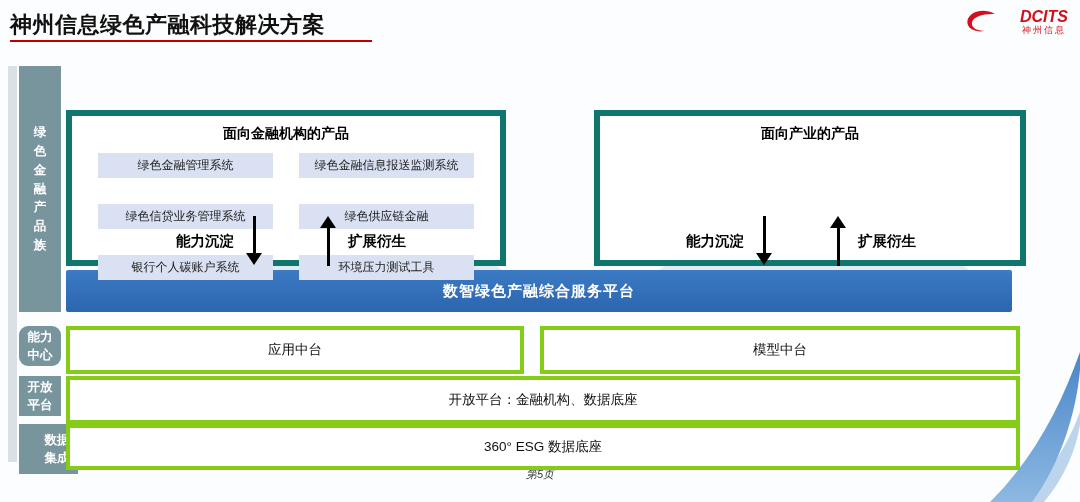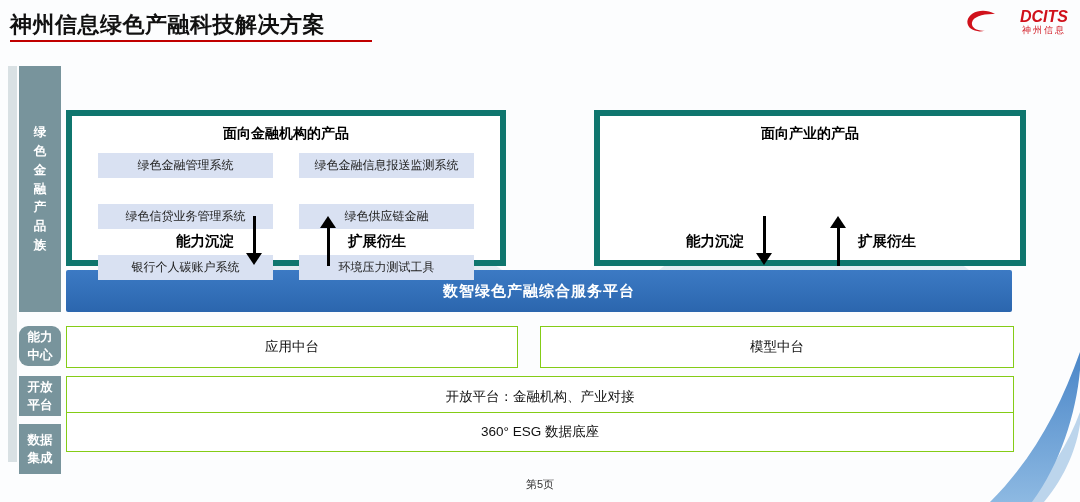--- a/index.html
+++ b/index.html
@@ -19,21 +19,21 @@
   .side-strip{position:absolute;left:8px;top:66px;width:9px;height:396px;background:#d9e1e4;}
   .side-label{
     position:absolute;left:19px;width:42px;background:#78949c;color:#fff;
     font-weight:bold;font-size:12.5px;display:flex;align-items:center;justify-content:center;text-align:center;
   }
   .side-label .txt-1col{width:14px;line-height:1.5;word-break:break-all;}
   .side-label .txt-2col{width:28px;line-height:1.45;word-break:break-all;}
   .lbl-family{top:66px;height:246px;justify-content:center;}
   .lbl-cap{top:326px;height:40px;border-radius:9px;}
   .lbl-open{top:376px;height:40px;}
-  .lbl-data{top:424px;height:50px;}
+  .lbl-data{top:424px;height:50px;padding-left:17px;}
   
   .panel{position:absolute;top:66px;height:144px;background:#fff;border:6px solid #0f766e;z-index:2;margin-top:44px;}
   .panel-left{left:66px;width:428px;}
   .panel-right{left:594px;width:420px;}
   .panel-title{text-align:center;font-weight:bold;font-size:14px;margin-top:9px;color:#000;}
   .panel-grid{display:grid;grid-template-columns:1fr 1fr;column-gap:34px;row-gap:11px;padding:10px 26px 0 26px;gap:26px;}
   .tile{height:25px;line-height:25px;text-align:center;font-size:12px;background:#d9e1f2;color:#222;white-space:nowrap;overflow:hidden;}
   
   .arc-clip{position:absolute;left:0;top:214px;width:1080px;height:57px;overflow:hidden;z-index:0;}
   .dome{position:absolute;border-radius:50%;background:linear-gradient(180deg,#e1eaf1,#f0f5f8);}
@@ -50,27 +50,27 @@
   .arr-down .head{position:absolute;left:0;top:37px;width:0;height:0;border-left:8px solid transparent;border-right:8px solid transparent;border-top:12px solid #000;}
   .arr-up .shaft{bottom:0;height:38px;}
   .arr-up .head{position:absolute;left:0;top:0;width:0;height:0;border-left:8px solid transparent;border-right:8px solid transparent;border-bottom:12px solid #000;}
   .ag-gap{width:34px;}
   
   .platform{
     position:absolute;left:66px;top:270px;width:946px;height:42px;z-index:1;
     background:linear-gradient(180deg,#3c7ac4,#2b66ae);color:#fff;font-weight:bold;font-size:15px;
     display:flex;align-items:center;justify-content:center;border-radius:2px;letter-spacing:1px;
   }
-  .row-box{position:absolute;background:#fff;border:1px solid #84cc16;display:flex;align-items:center;justify-content:center;font-size:13.5px;color:#111;z-index:1;}
+  .row-box{position:absolute;background:#fff;border:4px solid #84cc16;display:flex;align-items:center;justify-content:center;font-size:13.5px;color:#111;z-index:1;}
   .cap-left{left:66px;top:326px;width:450px;height:40px;}
   .cap-right{left:540px;top:326px;width:472px;height:40px;}
   .open-row{left:66px;top:376px;width:946px;height:40px;}
-  .data-row{left:66px;top:412px;width:946px;height:38px;}
+  .data-row{left:66px;top:424px;width:946px;height:38px;}
   
-  .footer{position:absolute;left:0;right:0;bottom:10px;text-align:center;font-size:11px;color:#333;}
+  .footer{position:absolute;left:0;right:0;bottom:20px;text-align:center;font-size:11px;font-style:italic;color:#333;}
   .corner-swoosh{position:absolute;right:0;bottom:0;width:96px;height:150px;z-index:0;}
 </style>
 </head>
 <body>
 
 <div class="slide">
 
   <div class="title">神州信息绿色产融科技解决方案</div>
   <div class="title-underline"></div>
 
@@ -145,21 +145,21 @@
         <span class="head"></span>
       </span>
     <span class="arrow-label">扩展衍生</span>
   </div>
 
   <div class="platform">数智绿色产融综合服务平台</div>
 
   <div class="row-box cap-left">应用中台</div>
   <div class="row-box cap-right">模型中台</div>
 
-  <div class="row-box open-row">开放平台：金融机构、产业对接</div>
+  <div class="row-box open-row">开放平台：金融机构、数据底座</div>
 
   <div class="row-box data-row">360° ESG 数据底座</div>
 
   <div class="footer">第5页</div>
 
   <svg class="corner-swoosh" viewBox="0 0 96 150">
     <defs>
       <linearGradient id="bluegrad" x1="0" y1="0" x2="0" y2="1">
         <stop offset="0" stop-color="#4a86c8"></stop>
         <stop offset="1" stop-color="#8db9e2"></stop>

